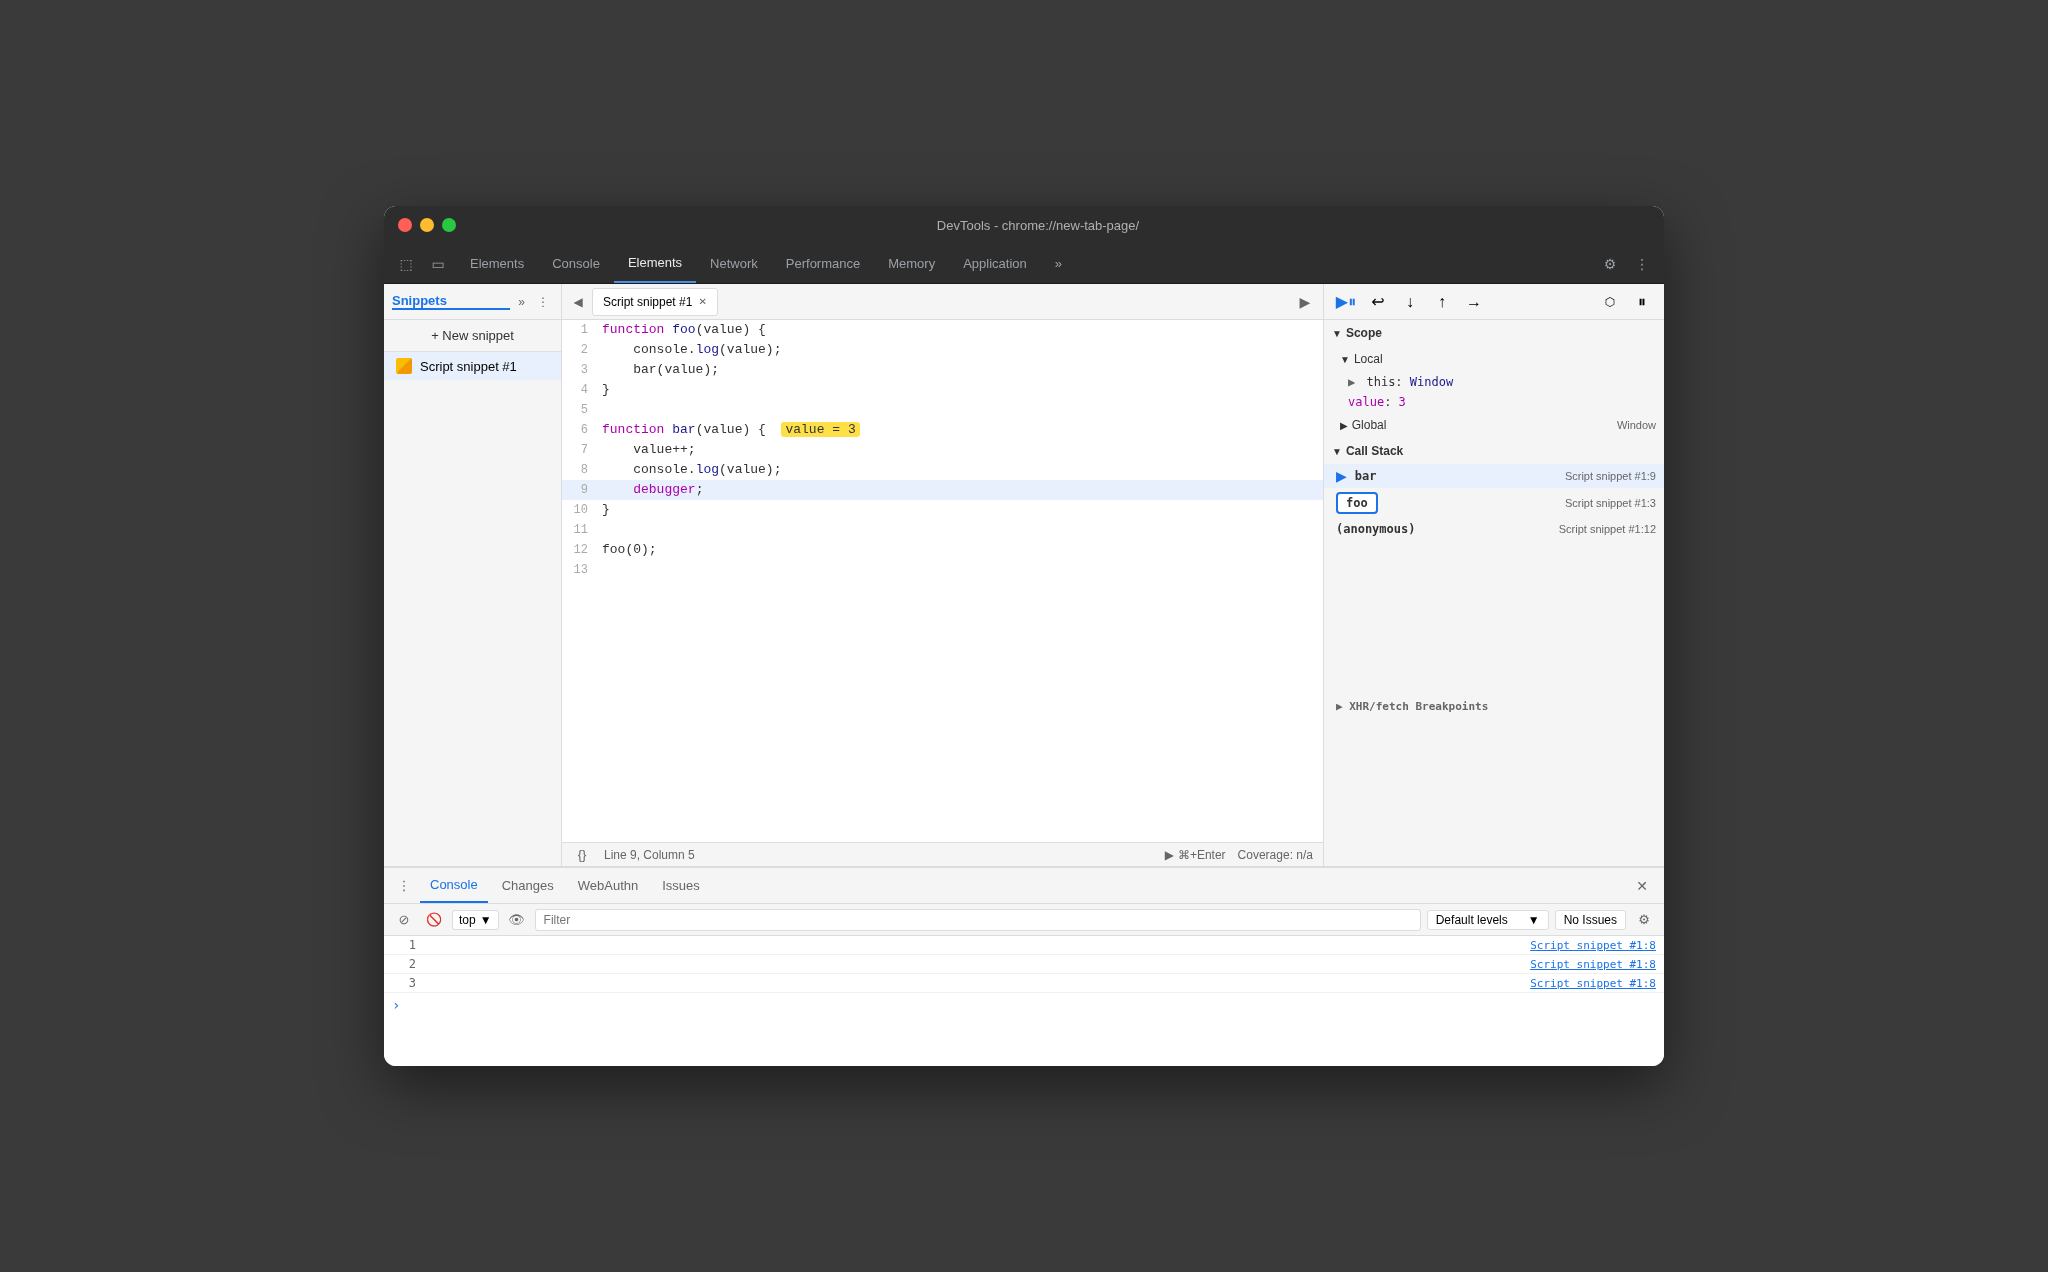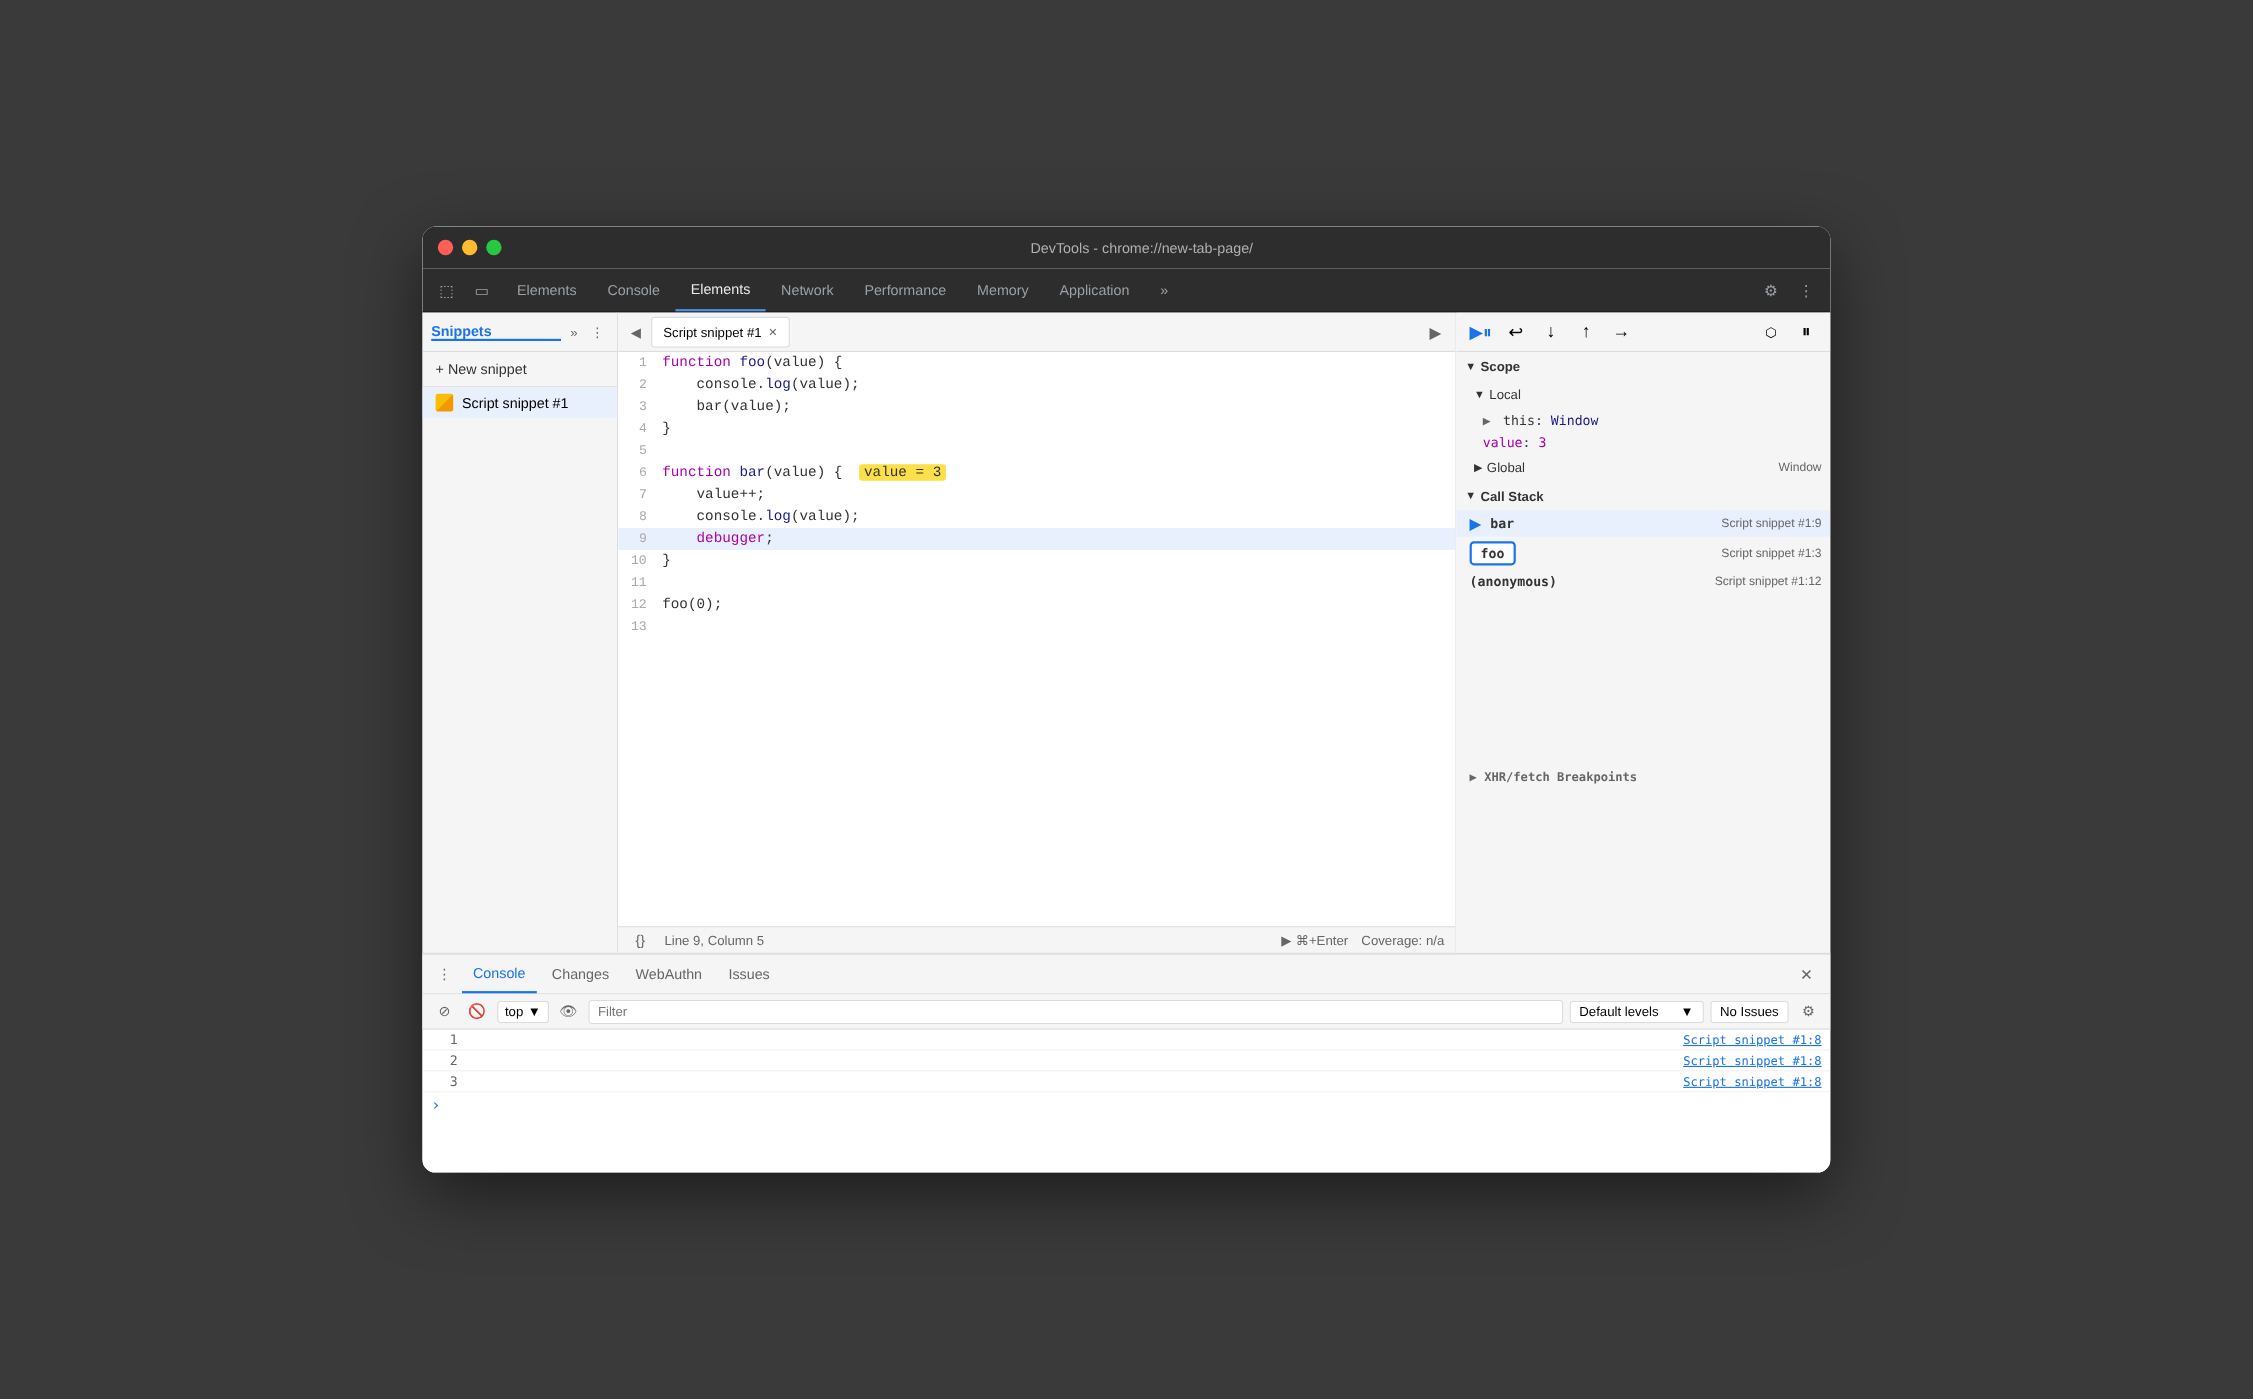--- a/index.html
+++ b/index.html
@@ -140,20 +140,21 @@
     }
     .new-snippet-btn {
       display: flex;
       align-items: center;
       gap: 6px;
       padding: 8px 12px;
       color: #333;
       font-size: 13px;
       cursor: pointer;
       border-bottom: 1px solid #e0e0e0;
+      justify-content: center;
     }
     .snippet-item {
       display: flex;
       align-items: center;
       gap: 8px;
       padding: 6px 12px;
       font-size: 13px;
       cursor: pointer;
       background: #e8f0fe;
     }

